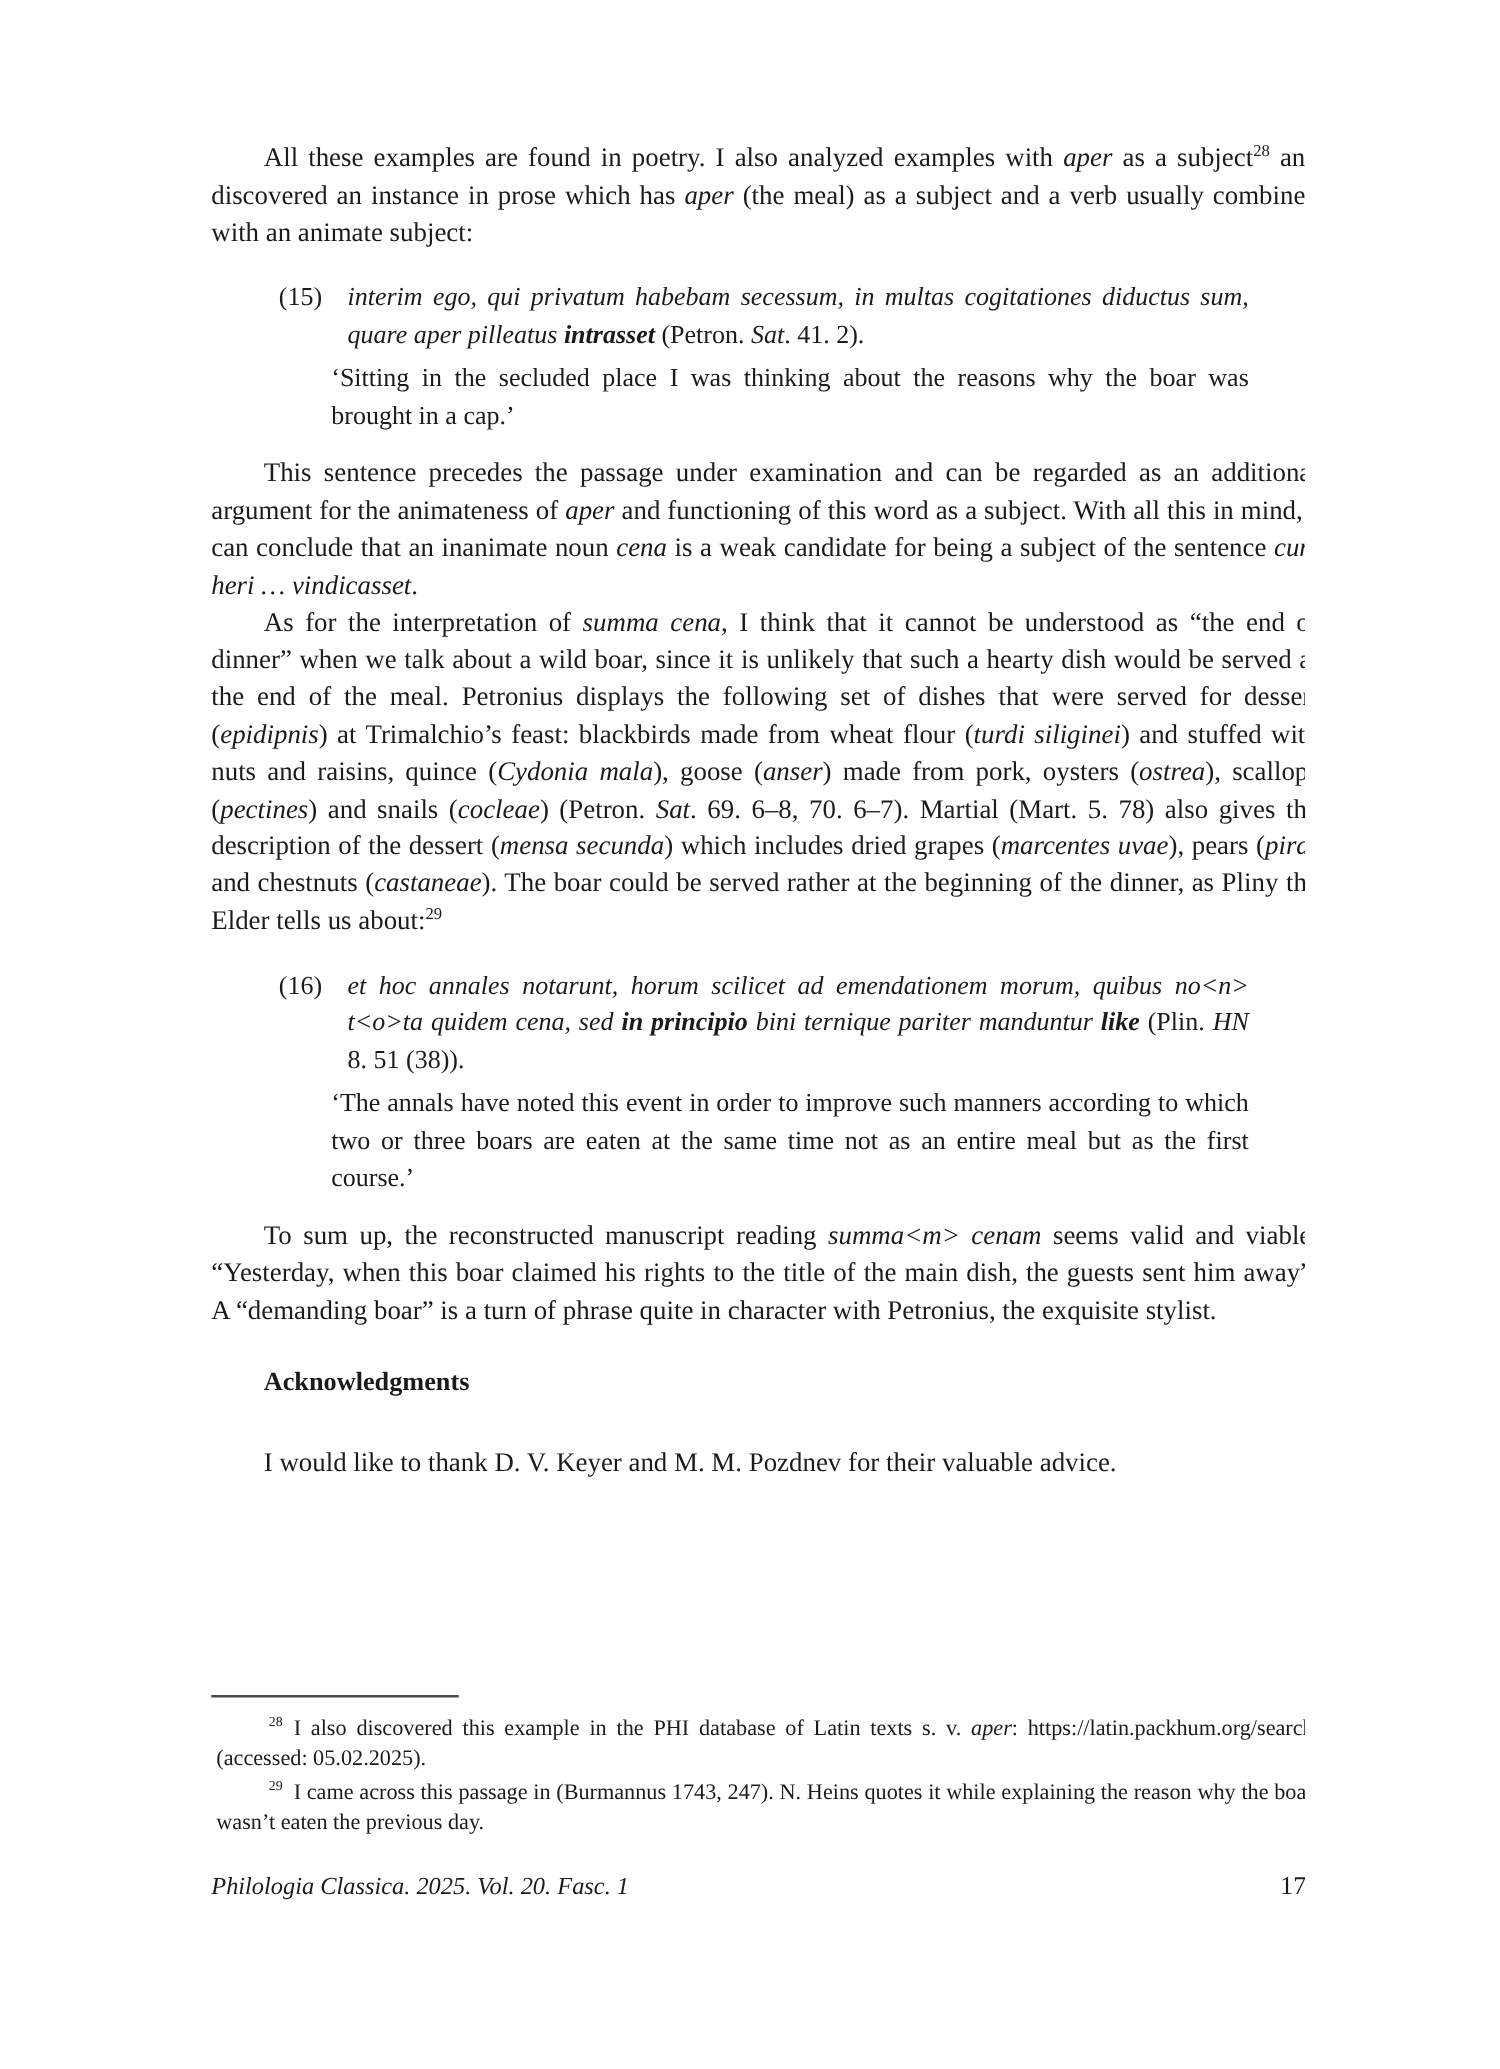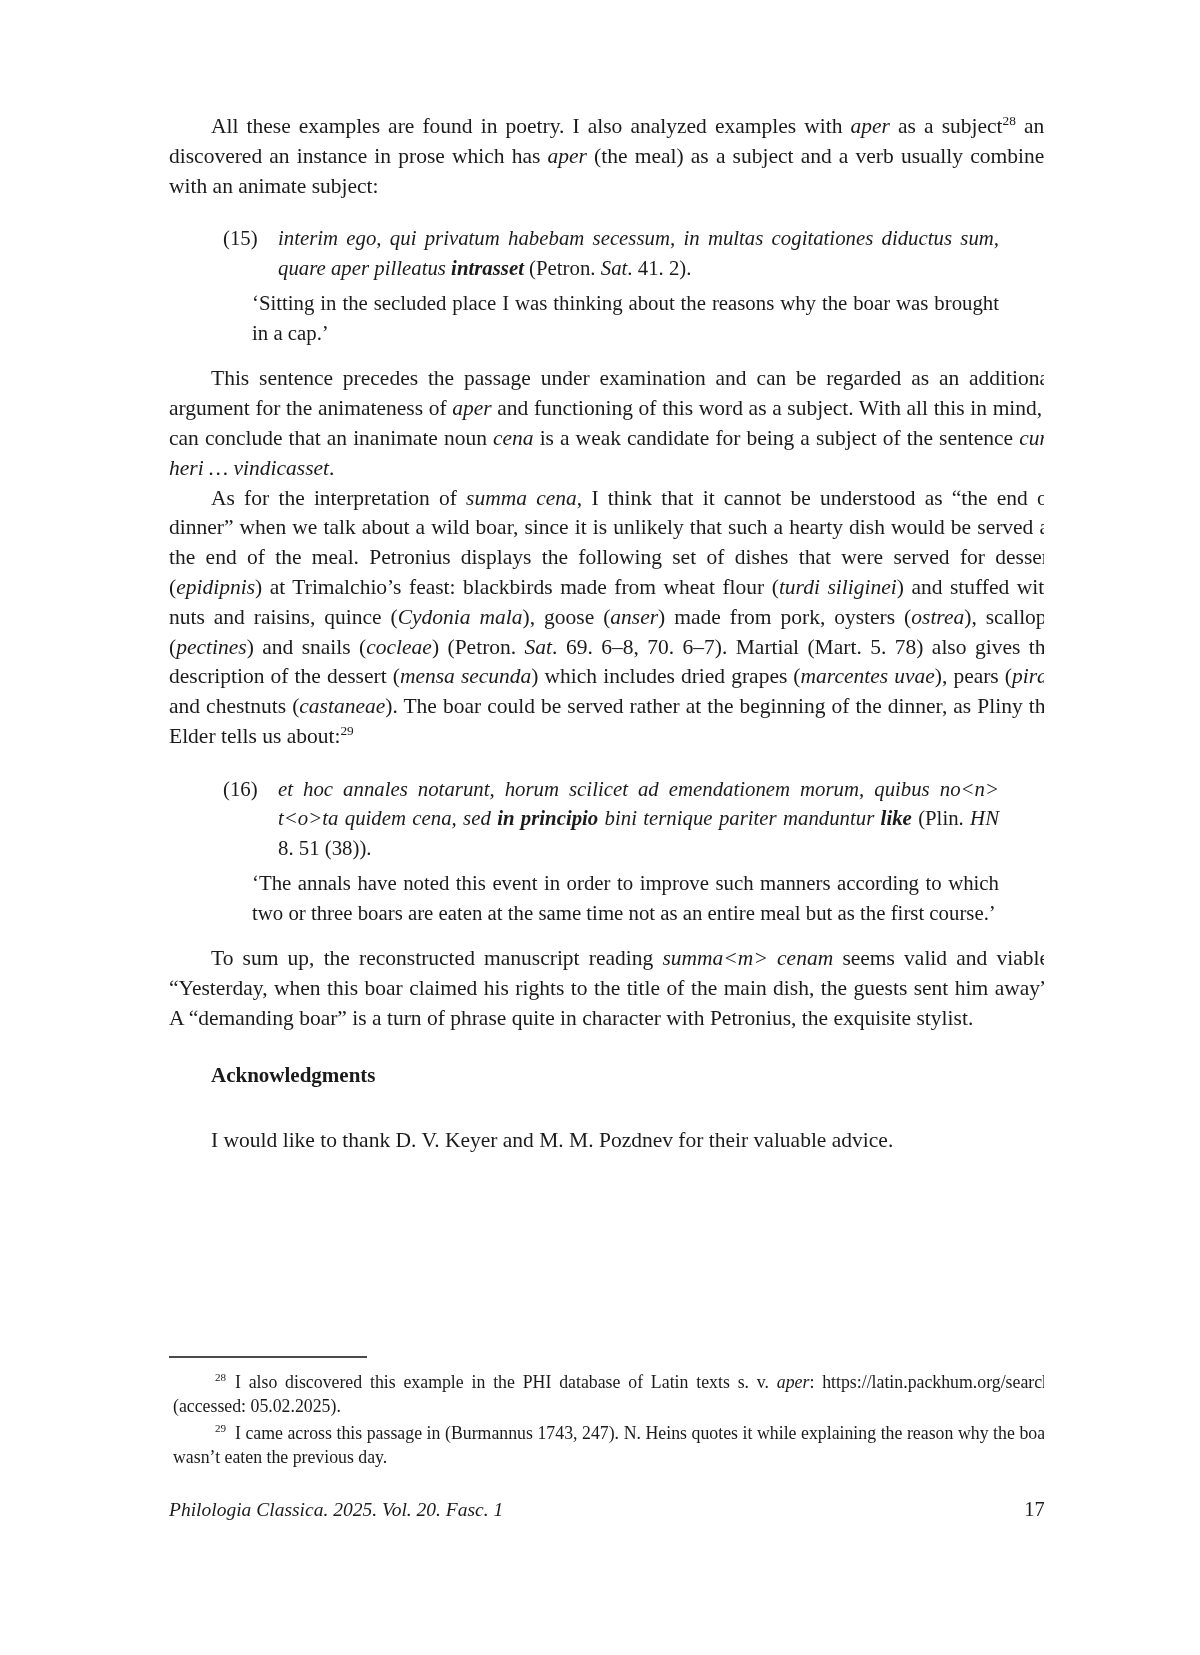--- a/index.html
+++ b/index.html
@@ -30,21 +30,21 @@
   .bd { font-weight: bold; }
   sup { font-size: 0.62em; line-height: 0; vertical-align: super; }
 
   .example {
     margin: 22px 56px 16px 54px;
     font-size: 20.8px;
   }
   .ex-row { display: flex; }
   .ex-label { flex: 0 0 55px; width: 55px; line-height: 29.5px; }
   .ex-latin { flex: 1; text-align: justify; line-height: 29.5px; }
-  .ex-trans { margin-left: 29px; margin-top: 6px; text-align: justify; line-height: 30px; }
+  .ex-trans { margin-left: 42px; margin-top: 6px; text-align: justify; line-height: 30px; }
 
   .section-heading {
     margin: 26px 0 0 0;
     font-size: 21px;
     line-height: 30px;
     font-weight: bold;
     text-indent: 42px;
   }
   .para.after-heading { margin-top: 36px; }
 

